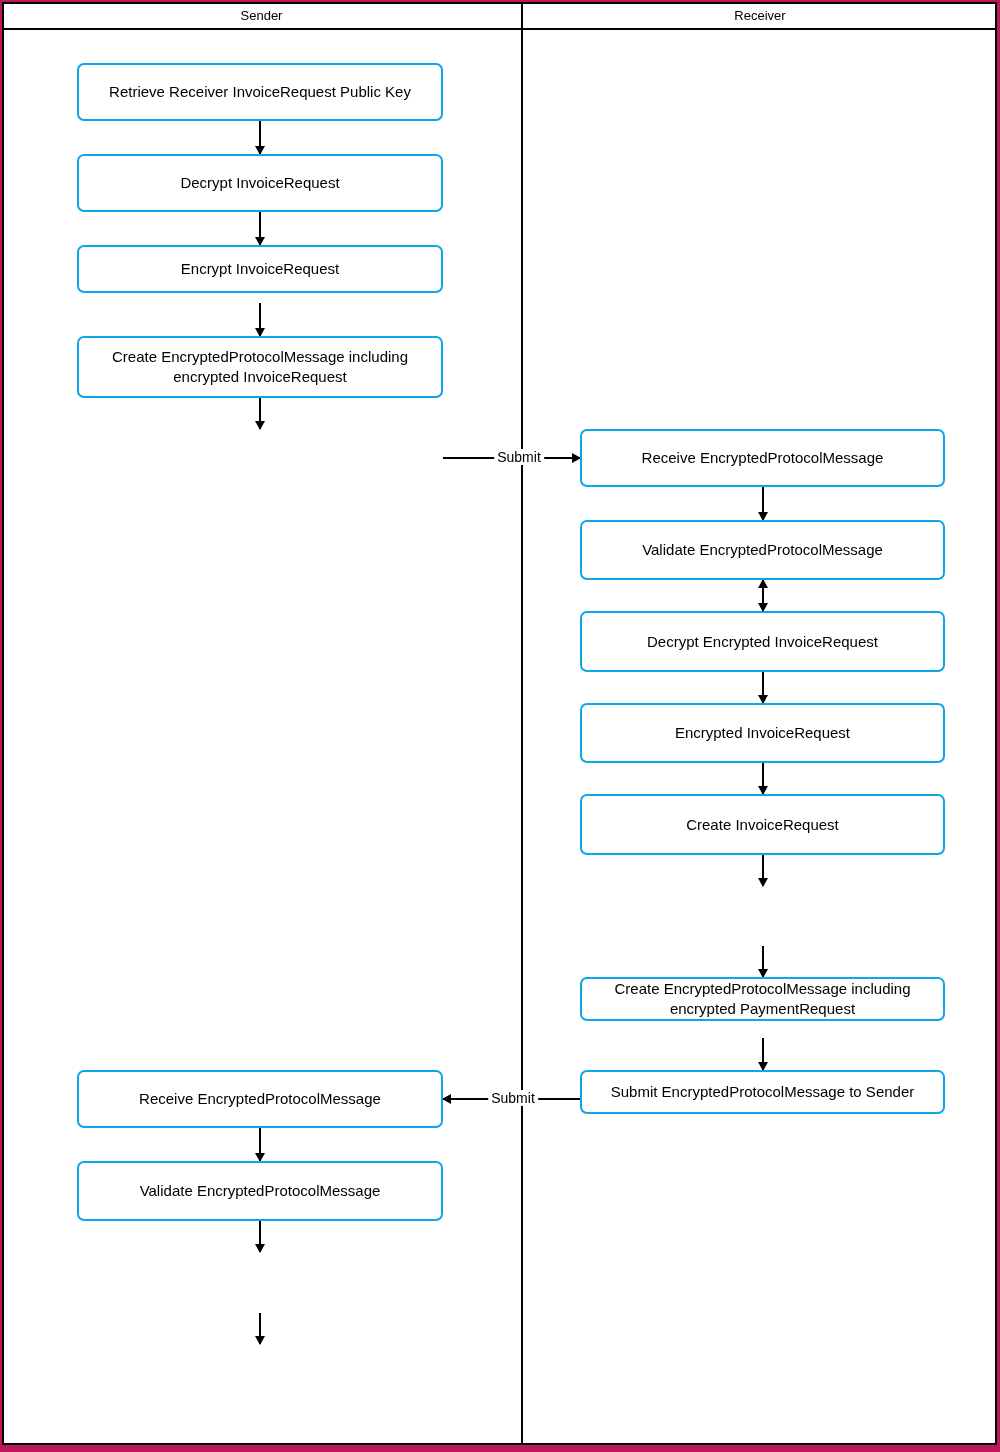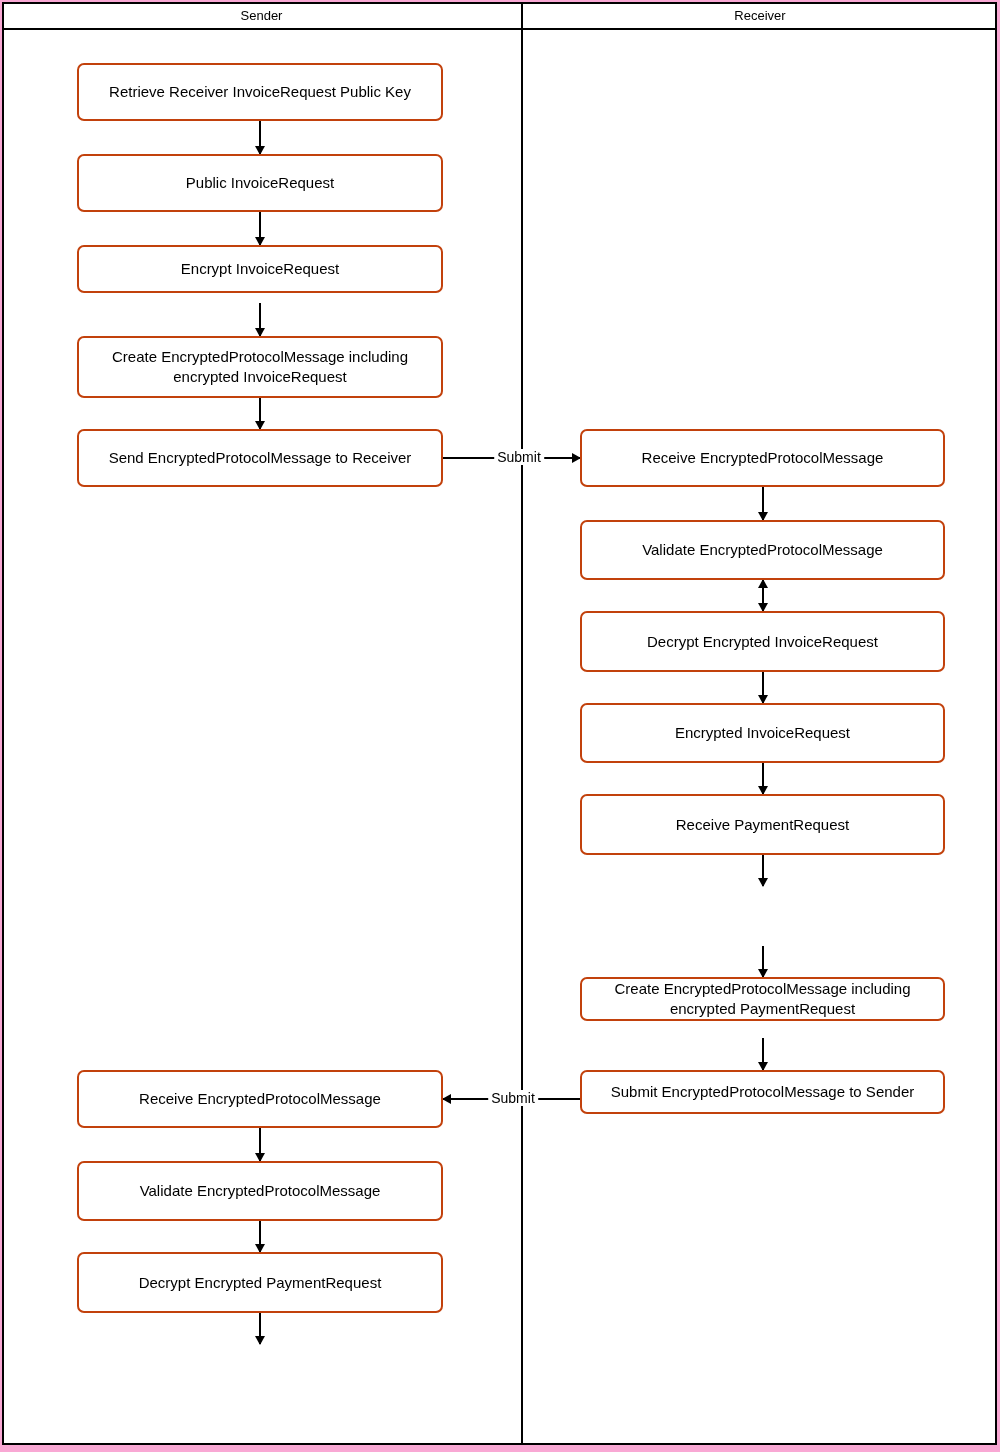--- a/index.html
+++ b/index.html
@@ -9,21 +9,21 @@
   }
   body {
     font-family: "Liberation Sans", sans-serif;
     -webkit-font-smoothing: antialiased;
   }
 
   #diagram {
     position: relative;
     width: 1000px;
     height: 1452px;
-    background: #f9a8d4;
+    background: #be185d;
     overflow: hidden;
   }
 
   
   .frame {
     position: absolute;
     left: 2px;
     top: 2px;
     width: 995px;
     height: 1443px;
@@ -62,21 +62,21 @@
     top: 2px;
     width: 0;
     height: 1443px;
     border-left: 2px solid #000000;
   }
 
   
   .node {
     position: absolute;
     box-sizing: border-box;
-    border: 2px solid #c2410c;
+    border: 2px solid #0ea5e9;
     border-radius: 7px;
     background: #ffffff;
     display: flex;
     align-items: center;
     justify-content: center;
     text-align: center;
     font-size: 15px;
     line-height: 20px;
     color: #000000;
     padding: 2px 8px;
@@ -170,54 +170,53 @@
     <div class="lane-header sender">Sender</div>
     <div class="lane-header receiver">Receiver</div>
   </div>
 
   <div class="lane-divider"></div>
 
   <div class="node lane-sender" style="top:63px;height:58px;">Retrieve Receiver InvoiceRequest Public Key</div>
 
   <div class="varrow" style="left:259px;top:121px;height:33px;"></div>
 
-  <div class="node lane-sender" style="top:154px;height:58px;">Public InvoiceRequest</div>
+  <div class="node lane-sender" style="top:154px;height:58px;">Decrypt InvoiceRequest</div>
 
   <div class="varrow" style="left:259px;top:212px;height:33px;"></div>
 
   <div class="node lane-sender" style="top:245px;height:48px;">Encrypt InvoiceRequest</div>
 
   <div class="varrow" style="left:259px;top:303px;height:33px;"></div>
 
   <div class="node lane-sender" style="top:336px;height:62px;">Create EncryptedProtocolMessage including encrypted InvoiceRequest</div>
 
   <div class="varrow" style="left:259px;top:398px;height:31px;"></div>
 
-  <div class="node lane-sender" style="top:429px;height:58px;">Send EncryptedProtocolMessage to Receiver</div>
 
   <div class="harrow to-right" style="left:443px;top:457px;width:137px;"></div>
   <div class="edge-label" style="left:519px;top:457px;">Submit</div>
 
   <div class="node lane-receiver" style="top:429px;height:58px;">Receive EncryptedProtocolMessage</div>
 
   <div class="varrow" style="left:762px;top:487px;height:33px;"></div>
 
   <div class="node lane-receiver" style="top:520px;height:60px;">Validate EncryptedProtocolMessage</div>
 
   <div class="varrow bidir" style="left:762px;top:580px;height:31px;"></div>
 
   <div class="node lane-receiver" style="top:611px;height:61px;">Decrypt Encrypted InvoiceRequest</div>
 
   <div class="varrow" style="left:762px;top:672px;height:31px;"></div>
 
   <div class="node lane-receiver" style="top:703px;height:60px;">Encrypted InvoiceRequest</div>
 
   <div class="varrow" style="left:762px;top:763px;height:31px;"></div>
 
-  <div class="node lane-receiver" style="top:794px;height:61px;">Receive PaymentRequest</div>
+  <div class="node lane-receiver" style="top:794px;height:61px;">Create InvoiceRequest</div>
 
   <div class="varrow" style="left:762px;top:855px;height:31px;"></div>
 
 
   <div class="varrow" style="left:762px;top:946px;height:31px;"></div>
 
   <div class="node lane-receiver" style="top:977px;height:44px;">Create EncryptedProtocolMessage including encrypted PaymentRequest</div>
 
   <div class="varrow" style="left:762px;top:1038px;height:32px;"></div>
 
@@ -227,18 +226,17 @@
   <div class="edge-label" style="left:513px;top:1098px;">Submit</div>
 
   <div class="node lane-sender" style="top:1070px;height:58px;">Receive EncryptedProtocolMessage</div>
 
   <div class="varrow" style="left:259px;top:1128px;height:33px;"></div>
 
   <div class="node lane-sender" style="top:1161px;height:60px;">Validate EncryptedProtocolMessage</div>
 
   <div class="varrow" style="left:259px;top:1221px;height:31px;"></div>
 
-  <div class="node lane-sender" style="top:1252px;height:61px;">Decrypt Encrypted PaymentRequest</div>
 
   <div class="varrow" style="left:259px;top:1313px;height:31px;"></div>
 
 
 </div>
 
 </body></html>

